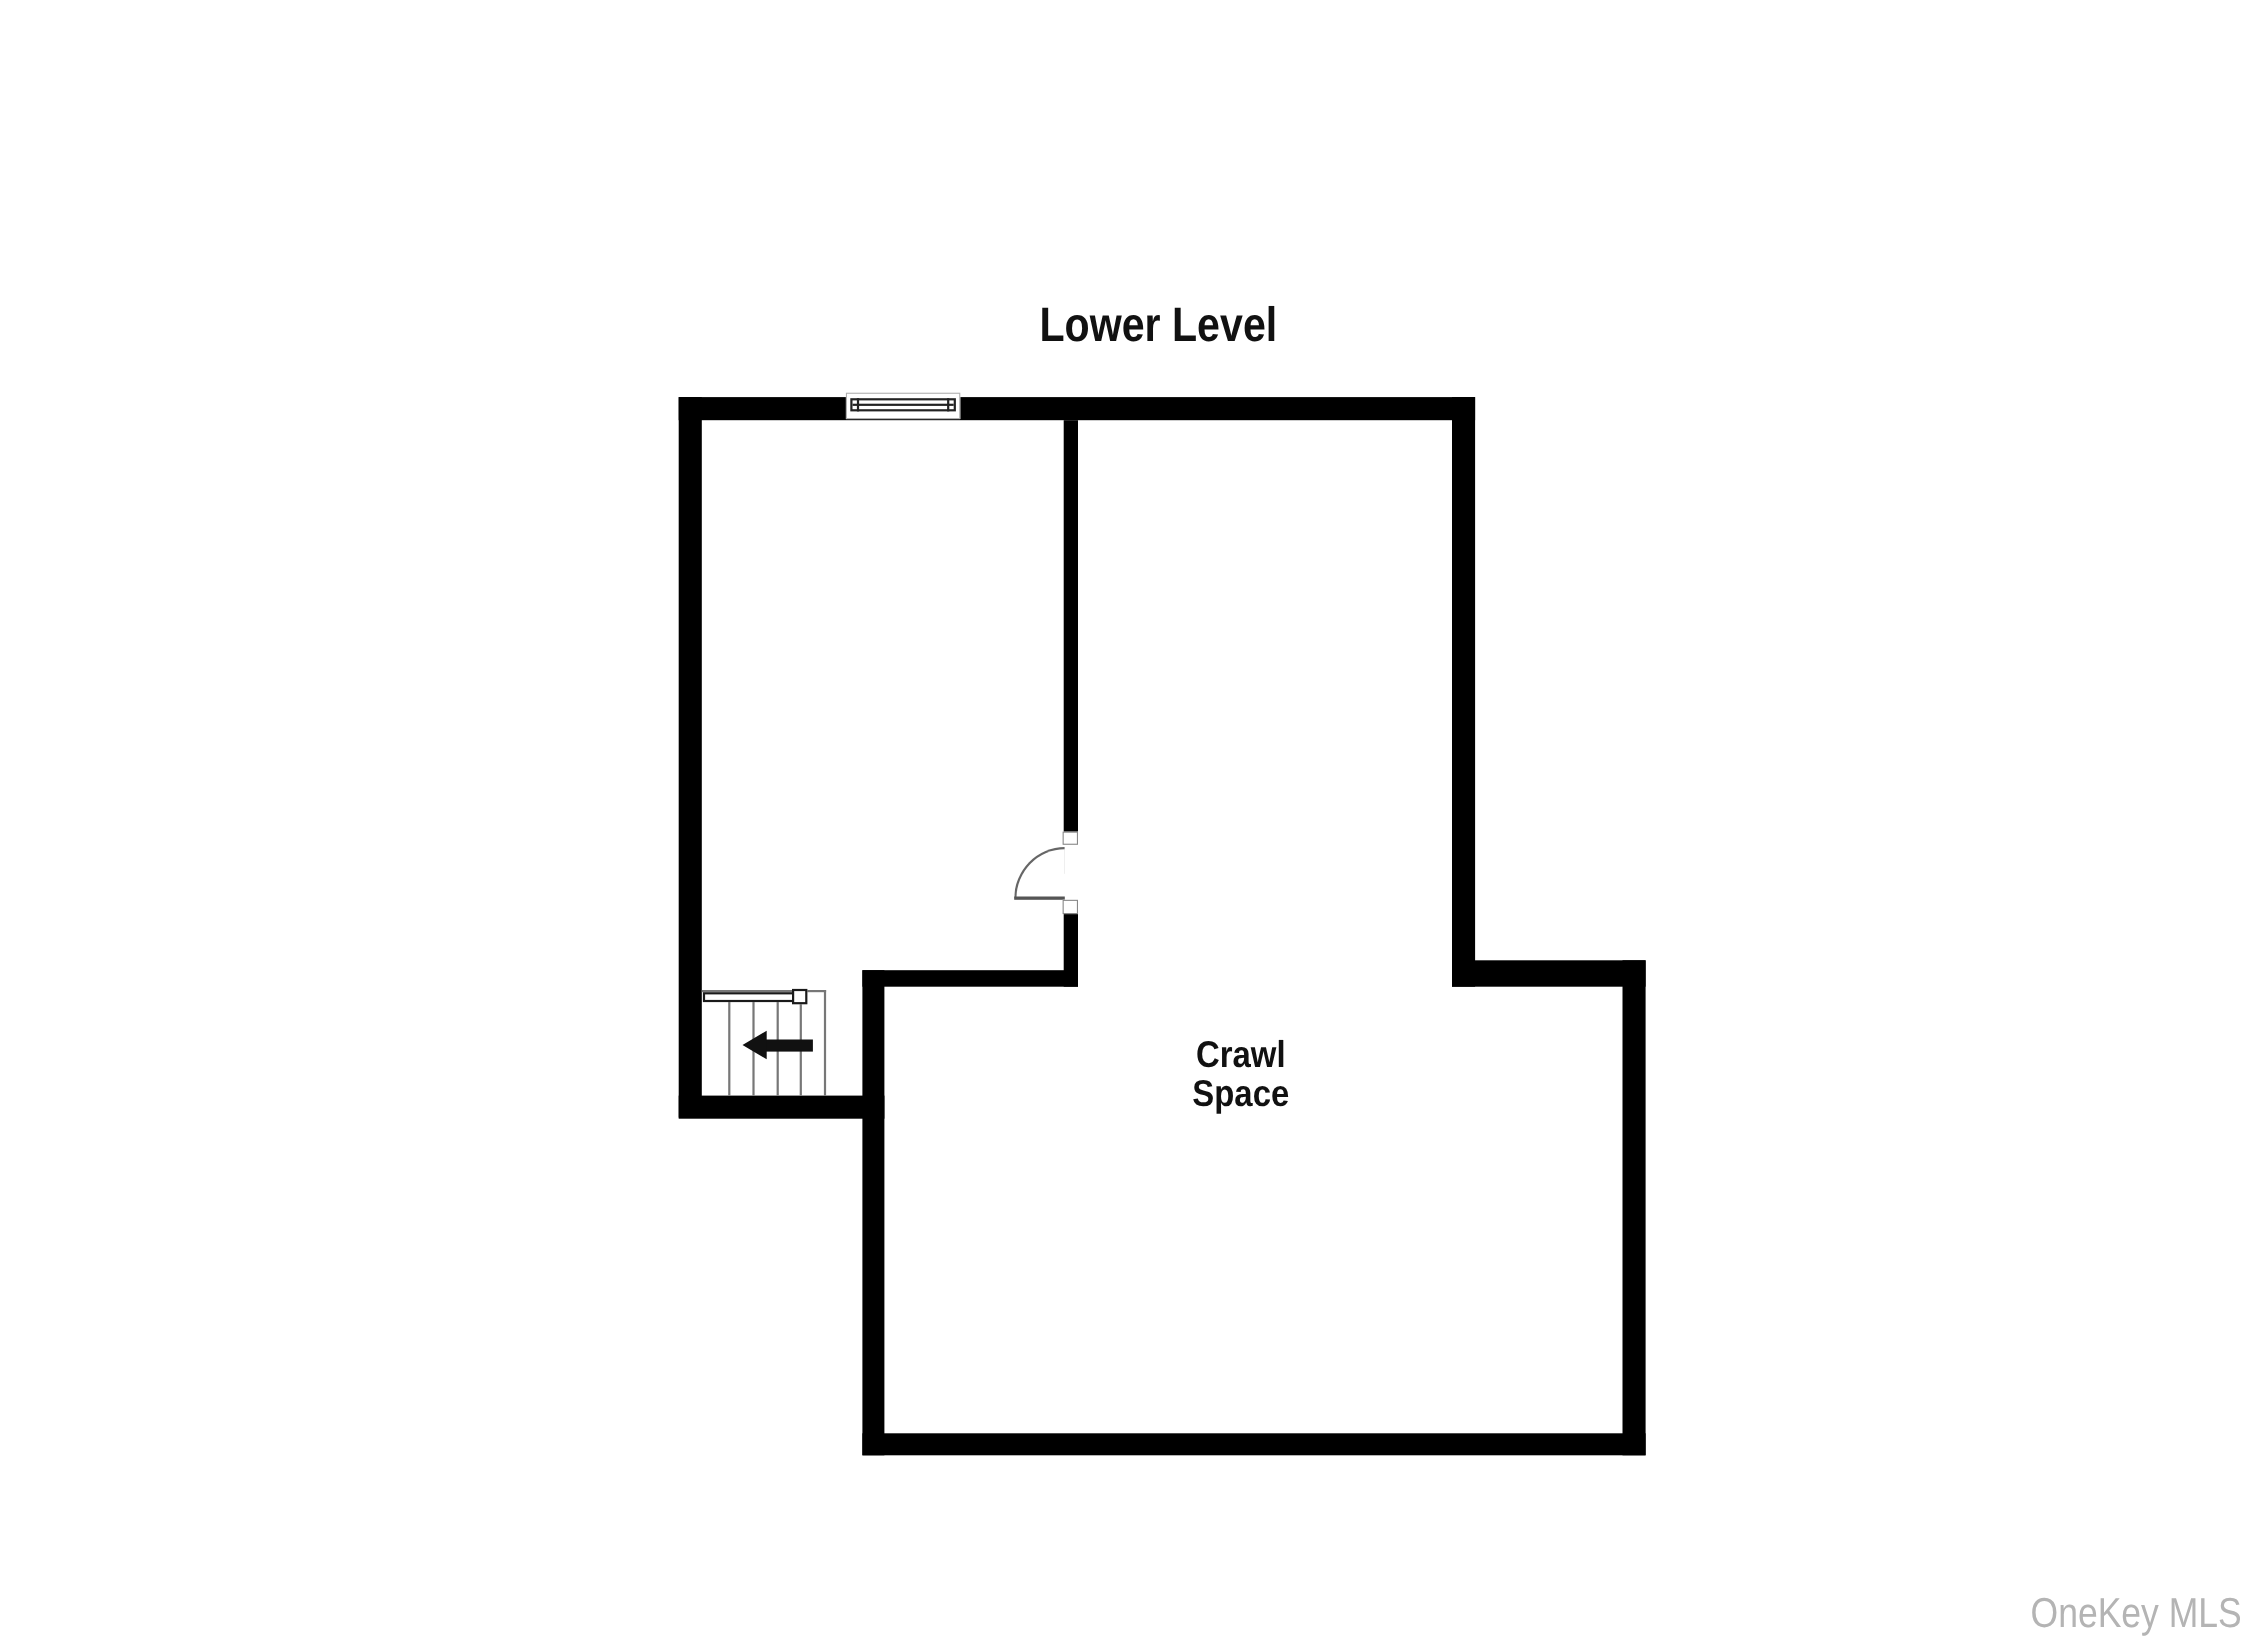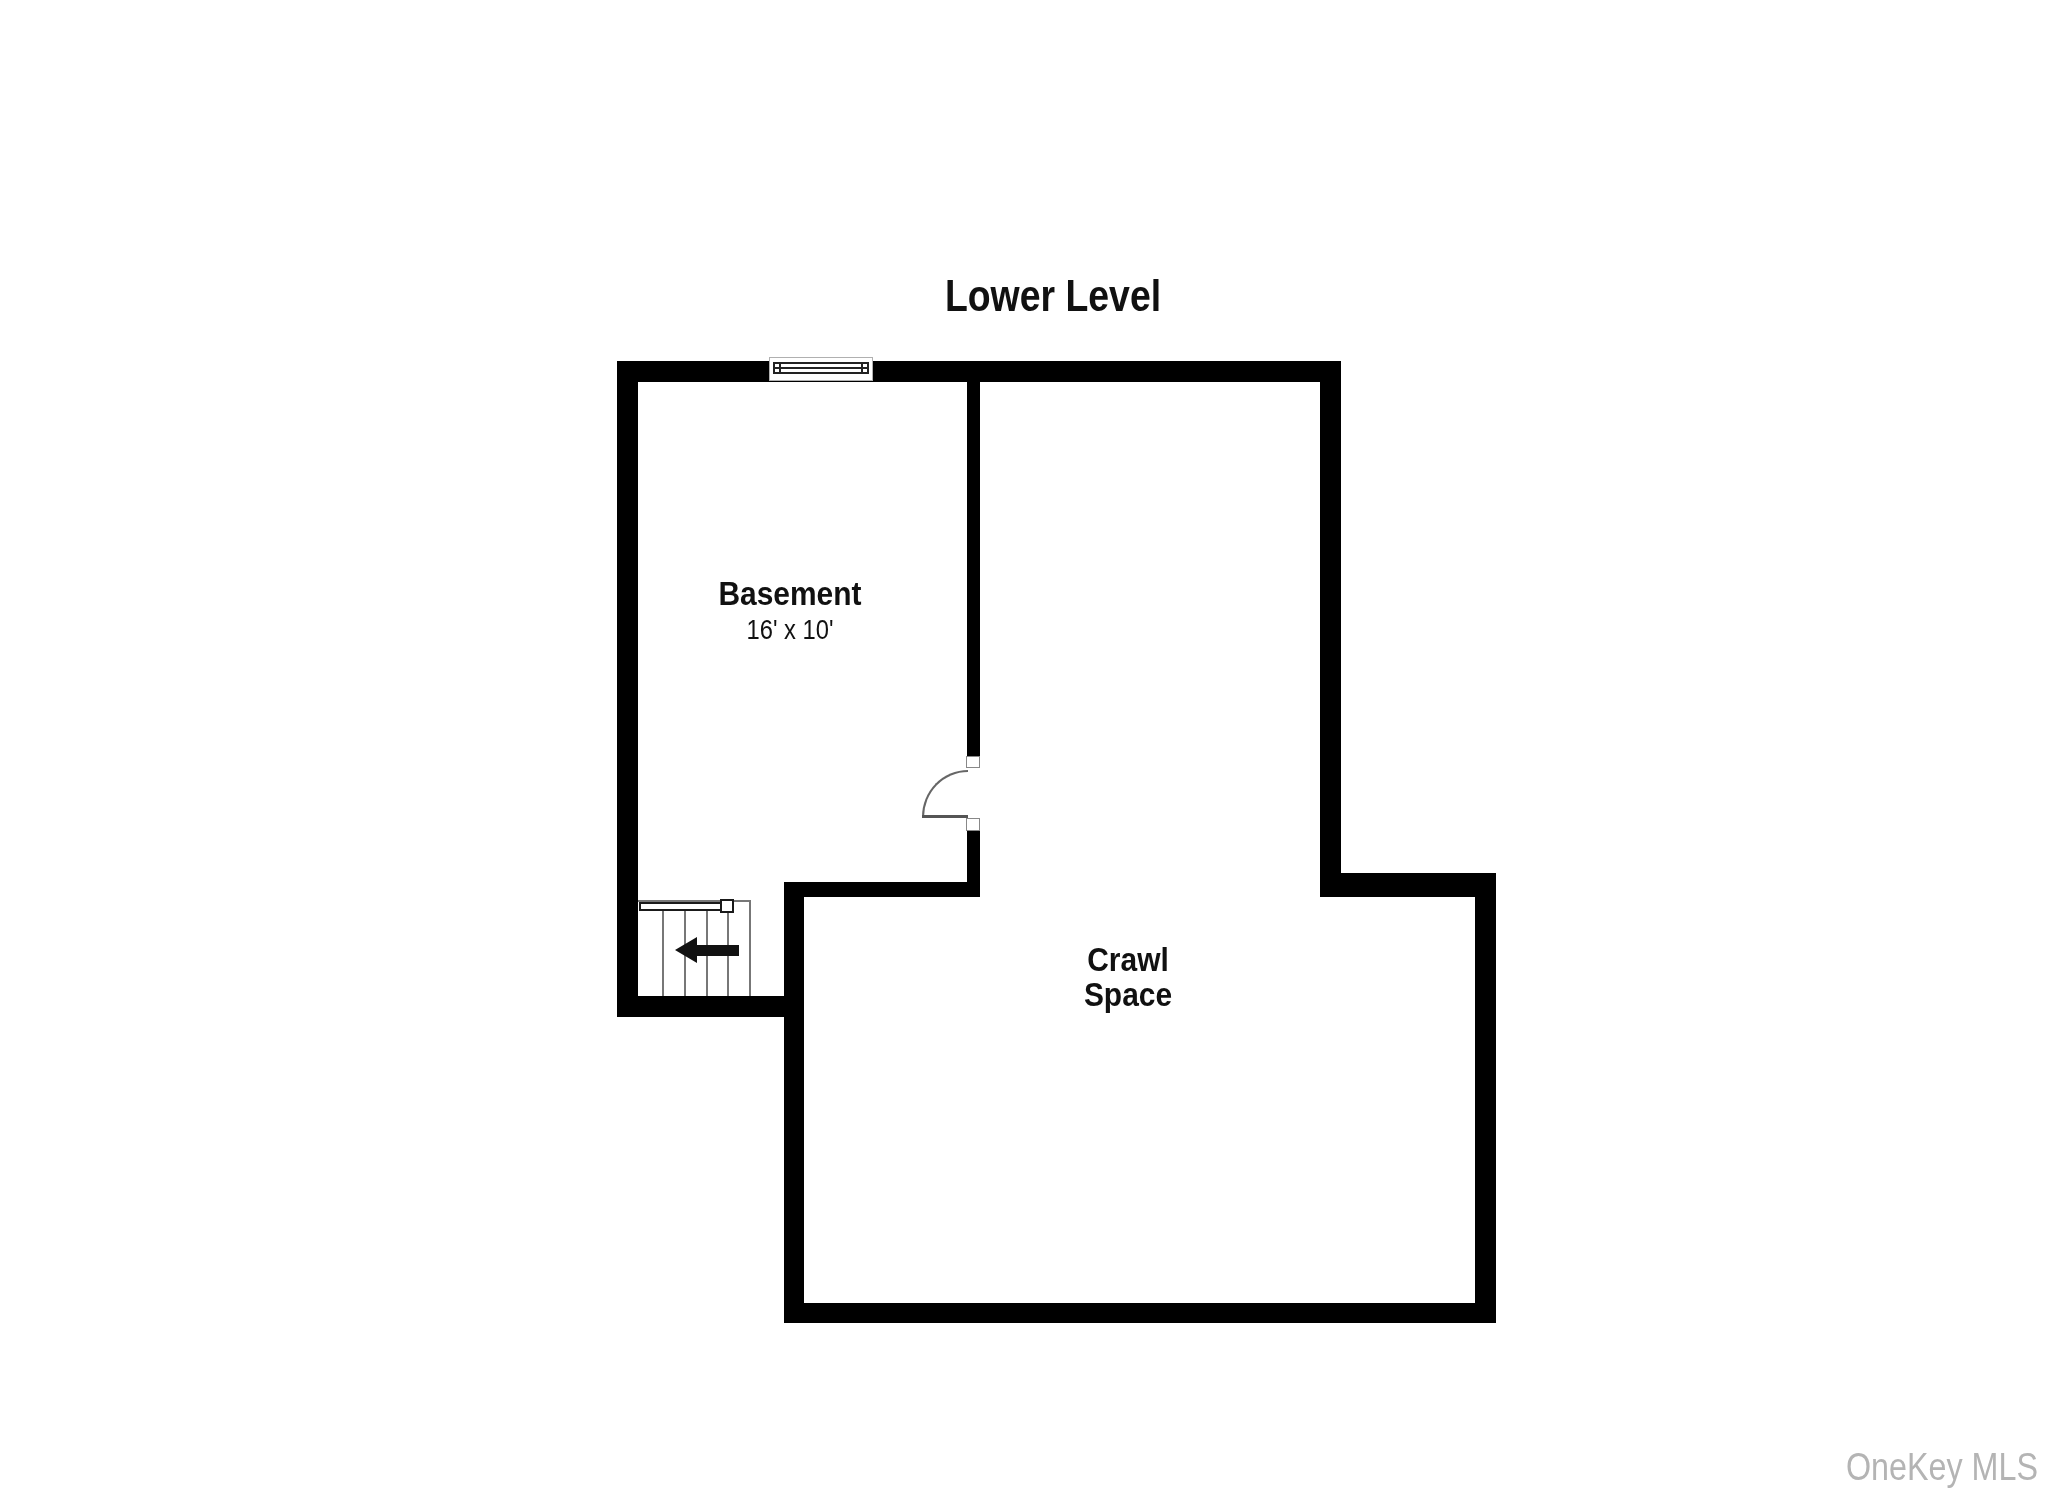--- a/index.html
+++ b/index.html
@@ -104,23 +104,19 @@
   <div class="stair-outline" style="left:638px;top:900px;width:113px;height:96px;"></div>
   <div class="stair-tread" style="left:662px;top:903px;height:93px;"></div>
   <div class="stair-tread" style="left:684px;top:903px;height:93px;"></div>
   <div class="stair-tread" style="left:706px;top:903px;height:93px;"></div>
   <div class="stair-tread" style="left:727px;top:903px;height:93px;"></div>
   <div class="stair-rail" style="left:639px;top:902px;width:85px;height:9px;"></div>
   <div class="stair-rail" style="left:720px;top:899px;width:14px;height:14px;"></div>
   <div class="arrow-shaft" style="left:696px;top:945px;width:43px;height:11px;"></div>
   <div class="arrow-head" style="left:675px;top:937px;"></div>
 
-  <div class="room-label" style="left:640px;top:572px;width:300px;">
-    <div class="room-name">Basement</div>
-    <div class="room-dims">16' x 10'</div>
-  </div>
   <div class="room-label" style="left:1043px;top:919px;width:170px;margin-top:23px;">
     <div class="crawl-name">Crawl Space</div>
   </div>
 
   <div class="watermark">OneKey MLS</div>
 
 </div>
 
 </body></html>

